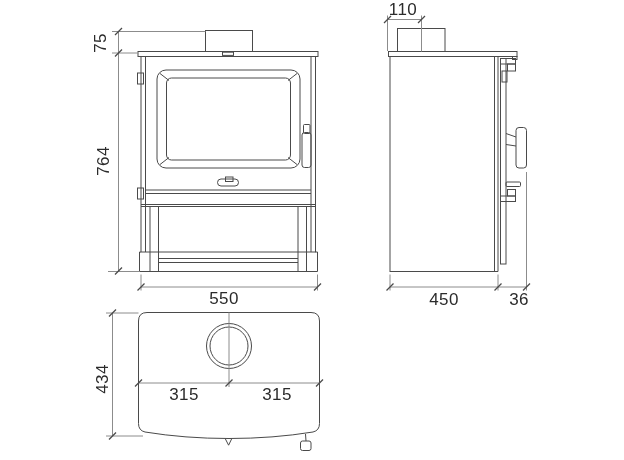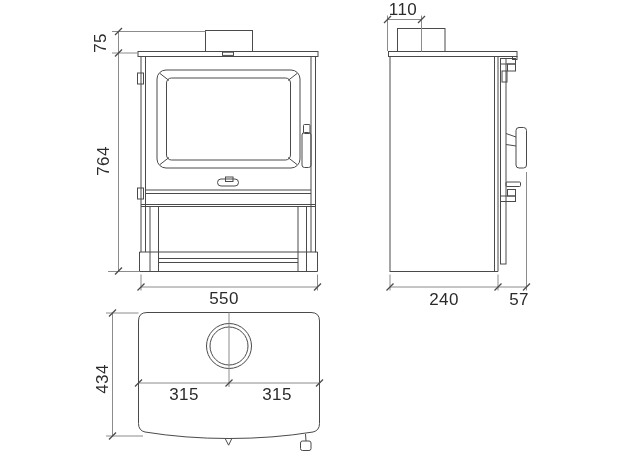--- a/index.html
+++ b/index.html
@@ -149,23 +149,23 @@
   </svg>
 
   <div class="dim-label rot" style="left:85px;top:34px;width:32px;">75</div>
 
   <div class="dim-label rot" style="left:81px;top:152px;width:46px;">764</div>
 
   <div class="dim-label" style="left:199px;top:290px;width:50px;">550</div>
 
   <div class="dim-label" style="left:378px;top:1px;width:50px;">110</div>
 
-  <div class="dim-label" style="left:419px;top:291px;width:50px;">240</div>
+  <div class="dim-label" style="left:419px;top:291px;width:50px;">450</div>
 
-  <div class="dim-label" style="left:501px;top:291px;width:36px;">57</div>
+  <div class="dim-label" style="left:501px;top:291px;width:36px;">36</div>
 
   <div class="dim-label rot" style="left:80px;top:370px;width:46px;">434</div>
 
   <div class="dim-label" style="left:161px;top:386px;width:46px;">315</div>
 
   <div class="dim-label" style="left:254px;top:386px;width:46px;">315</div>
 
 </div>
 
 </body></html>

